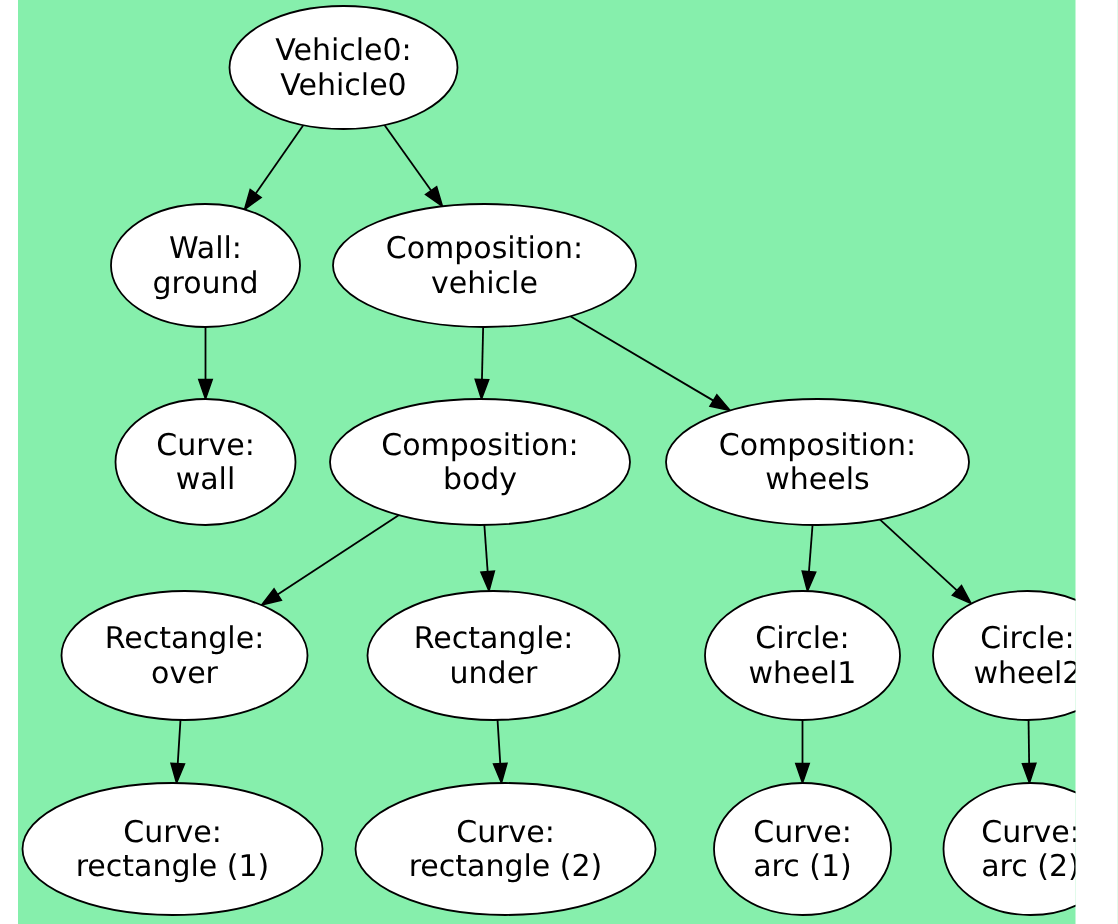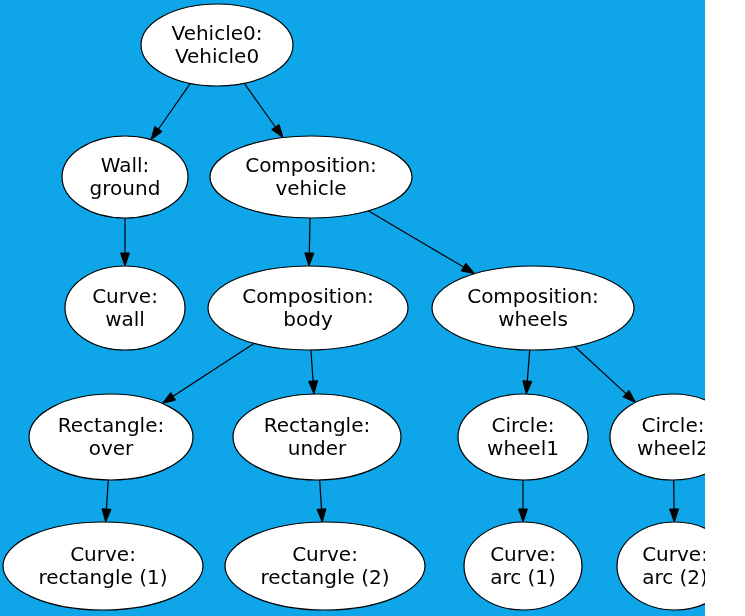--- a/index.html
+++ b/index.html
@@ -4,22 +4,23 @@
 <style>
   html, body {
     margin: 0;
     padding: 0;
     background: #ffffff;
   }
   .canvas {
     position: relative;
     width: 705px;
     height: 616px;
-    background: #0ea5e9;
+    background: #86efac;
     overflow: hidden;
+    margin-left: 12px;
   }
   svg text {
     font-family: "DejaVu Sans", "Liberation Sans", sans-serif;
     font-size: 20px;
     fill: #000000;
   }
   .node-shape {
     fill: #ffffff;
     stroke: #000000;
     stroke-width: 1.2;

